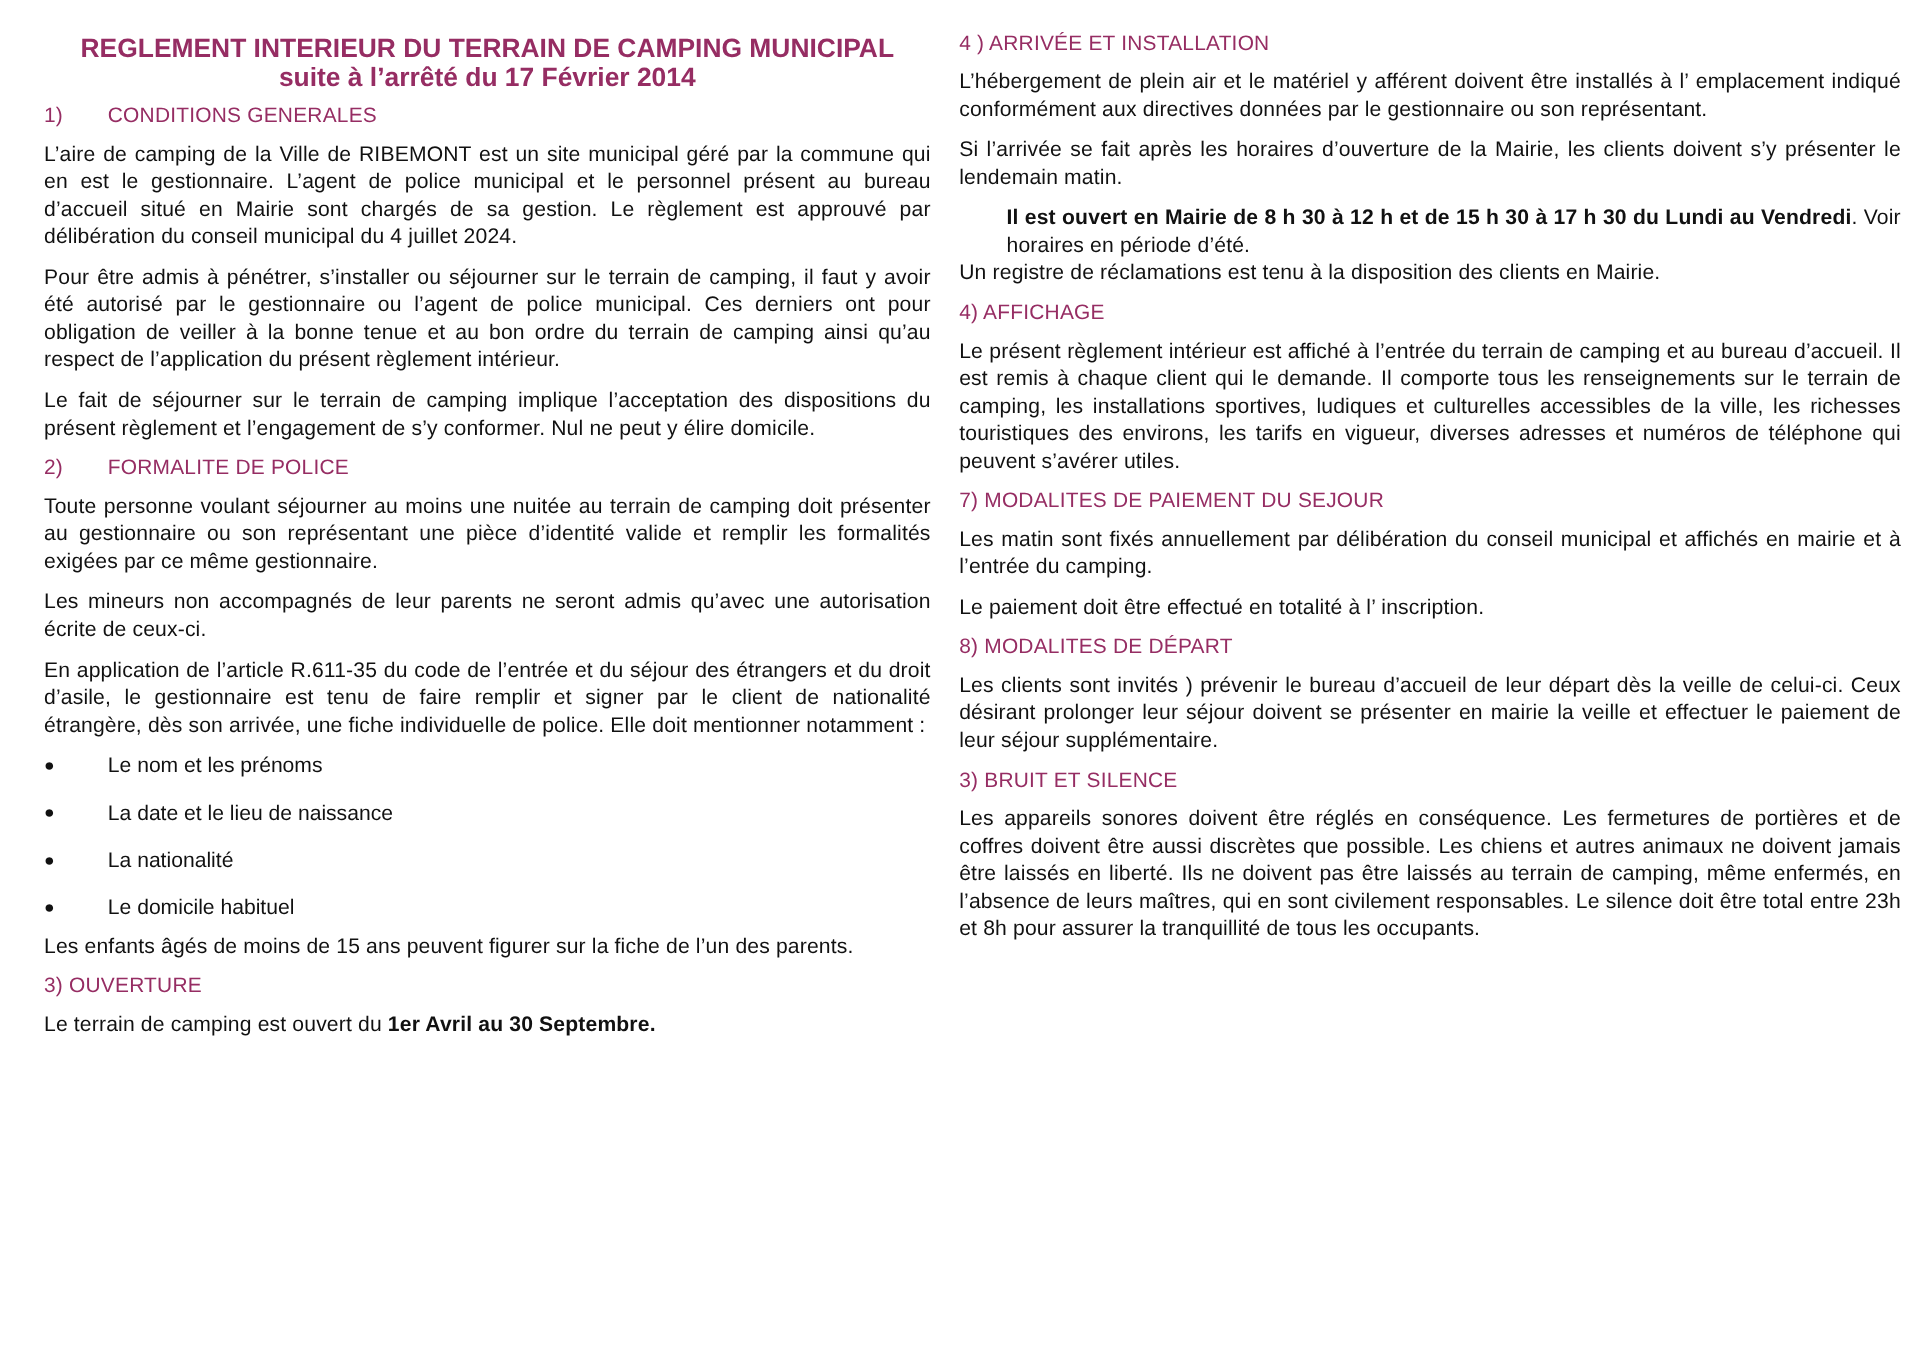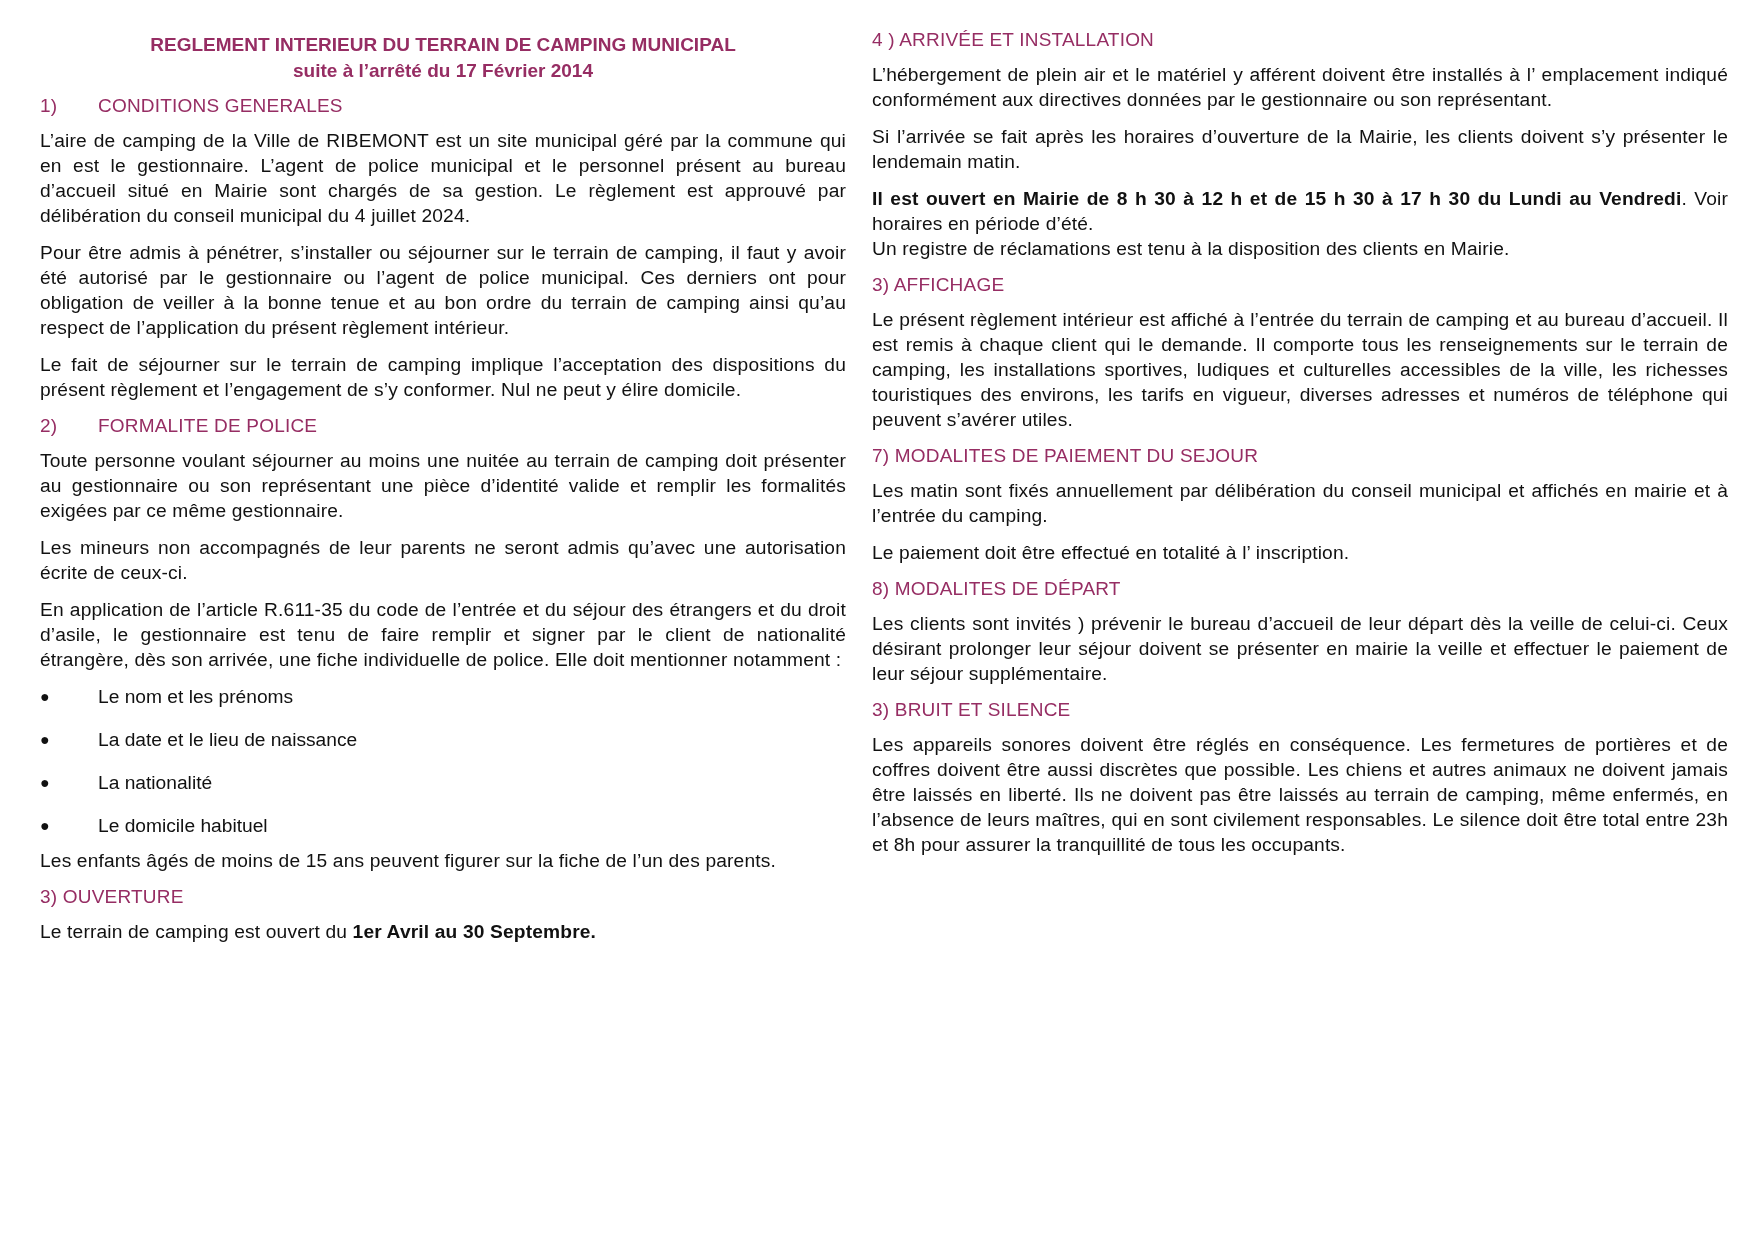--- a/index.html
+++ b/index.html
@@ -6,37 +6,37 @@
   body {
     width: 1754px; height: 1240px; overflow: hidden; position: relative;
     font-family: "Liberation Sans", "DejaVu Sans", sans-serif;
     color: #111111;
   }
   .col { position: absolute; top: 0; }
   .col-left { left: 40px; width: 806px; }
   .col-right { left: 872px; width: 856px; }
   .title {
     text-align: center; color: #962d63; font-weight: bold;
-    font-size: 19px; line-height: 26px; margin: 0;
+    font-size: 24px; line-height: 26px; margin: 0;
   }
   .title-wrap { padding-top: 32px; margin-bottom: 10px; }
   .heading {
     color: #962d63; font-size: 19px; line-height: 24px; margin: 0 0 10px 0;
     font-weight: normal; letter-spacing: 0.2px;
   }
   .heading .num { display: inline-block; width: 58px; }
   .p {
     font-size: 19.2px; line-height: 25px; margin: 0 0 12px 0; text-align: justify;
     letter-spacing: 0.15px;
   }
   .p b { font-weight: bold; }
   .bullets { list-style: none; padding: 0; margin: 12px 0 10px 0; }
   .bullets li { font-size: 19.2px; line-height: 25px; margin-bottom: 18px; display: flex; }
   .bullets li .dot { width: 58px; display: inline-block; font-size: 16px; }
-  .nomargin { margin-bottom: 0; }
+  .nomargin { margin-bottom: 0; margin-left: 43px; }
 </style>
 </head>
 <body>
 
 <div class="col col-left">
   <div class="title-wrap">
     <p class="title">REGLEMENT INTERIEUR DU TERRAIN DE CAMPING MUNICIPAL</p>
     <p class="title">suite à l’arrêté du 17 Février 2014</p>
   </div>
 
@@ -85,21 +85,21 @@
     <p class="p">L’hébergement de plein air et le matériel y afférent doivent être installés à l’ emplacement indiqué conformément aux directives données par le gestionnaire ou son représentant.</p>
     <p class="p">Si l’arrivée se fait après les horaires d’ouverture de la Mairie, les clients doivent s’y présenter le lendemain matin.</p>
   </section>
 
   <section>
     <p class="p nomargin"><b>Il est ouvert en Mairie de 8 h 30 à 12 h et de 15 h 30 à 17 h 30 du Lundi au Vendredi</b><span>.  Voir horaires en période d’été.</span></p>
     <p class="p">Un registre de réclamations est tenu à la disposition des clients en Mairie.</p>
   </section>
 
   <section>
-    <h2 class="heading">3) AFFICHAGE</h2>
+    <h2 class="heading">4) AFFICHAGE</h2>
     <p class="p">Le présent règlement intérieur est affiché à l’entrée du terrain de camping et au bureau d’accueil. Il est remis à chaque client qui le demande. Il comporte tous les renseignements sur le terrain de camping, les installations sportives, ludiques et culturelles accessibles de la ville, les richesses touristiques des environs, les tarifs en vigueur, diverses adresses et numéros de téléphone qui peuvent s’avérer utiles.</p>
   </section>
 
   <section>
     <h2 class="heading">7) MODALITES DE PAIEMENT DU SEJOUR</h2>
     <p class="p">Les matin sont fixés annuellement par délibération du conseil municipal et affichés en mairie et à l’entrée du camping.</p>
     <p class="p">Le paiement doit être effectué en totalité à l’ inscription.</p>
   </section>
 
   <section>

